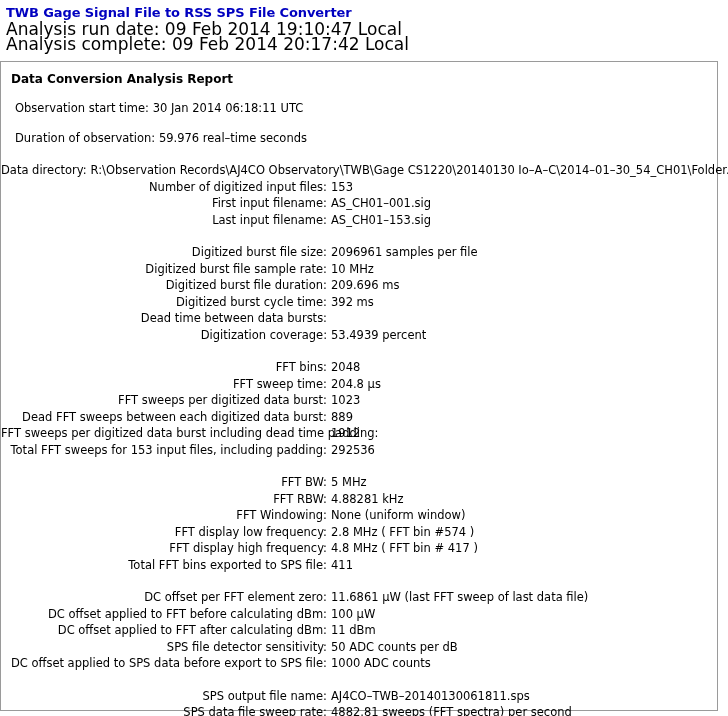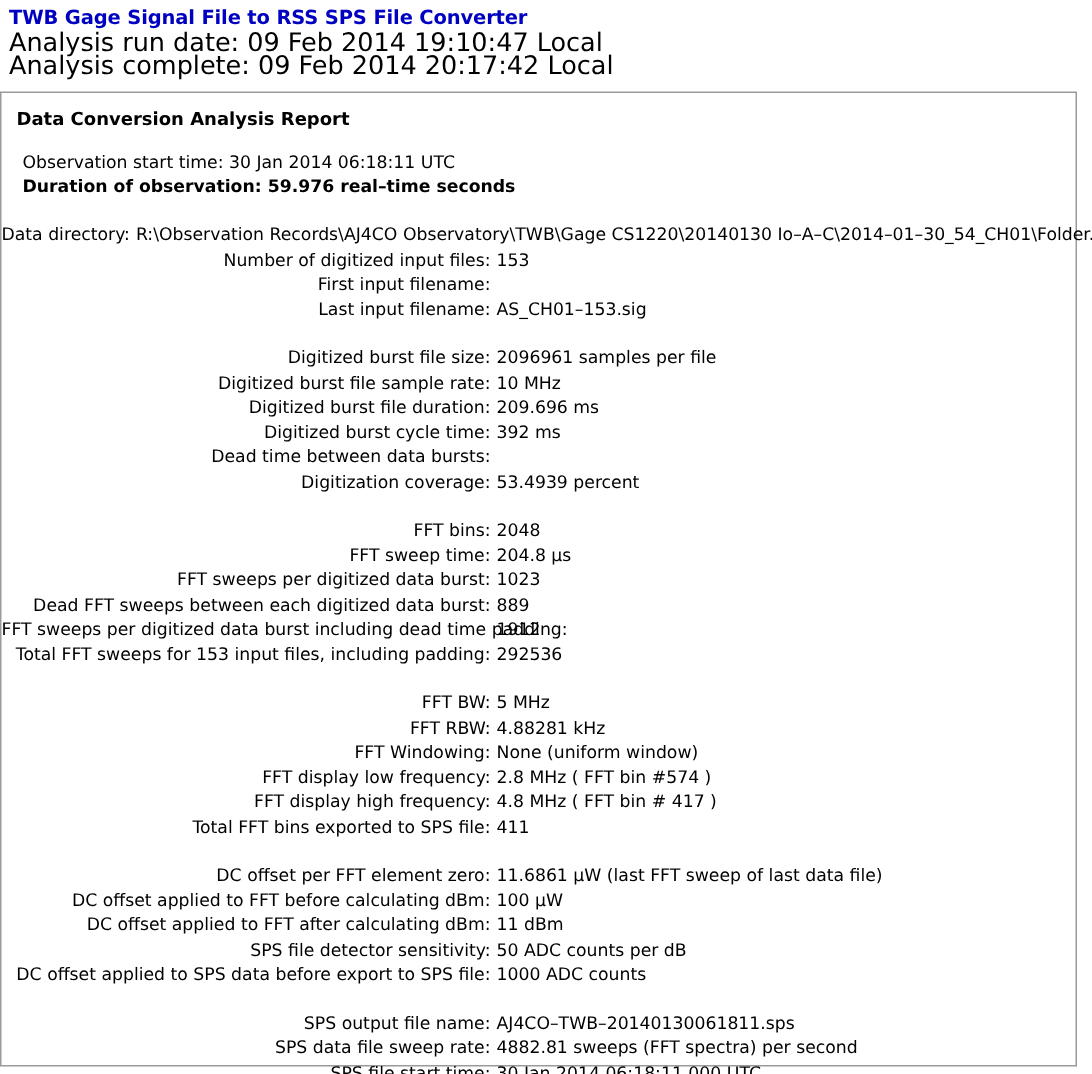--- a/index.html
+++ b/index.html
@@ -82,32 +82,33 @@
 
 <div class="page">
 
   <div class="app-title">TWB Gage Signal File to RSS SPS File Converter</div>
   <div class="run-line">Analysis run date: 09 Feb 2014 19:10:47 Local</div>
   <div class="run-line">Analysis complete: 09 Feb 2014 20:17:42 Local</div>
 
   <div class="report-box">
     <div class="report-title">Data Conversion Analysis Report</div>
     <div class="intro">Observation start time: 30 Jan 2014 06:18:11 UTC</div>
-    <div class="intro" style="margin-top:0;font-weight:bold;">Duration of observation: 59.976 real–time seconds</div>
+    <div class="intro" style="margin-top:14px;">Duration of observation: 59.976 real–time seconds</div>
     <div class="rows" id="rows-host">
         <div class="row">
           <div class="lbl">Data directory:</div>
           <div class="val">R:\Observation Records\AJ4CO Observatory\TWB\Gage CS1220\20140130 Io–A–C\2014–01–30_54_CH01\Folder.00001</div>
         </div>
         <div class="row">
           <div class="lbl">Number of digitized input files:</div>
           <div class="val">153</div>
         </div>
         <div class="row">
           <div class="lbl">First input filename:</div>
+          <div class="val">AS_CH01–001.sig</div>
         </div>
         <div class="row">
           <div class="lbl">Last input filename:</div>
           <div class="val">AS_CH01–153.sig</div>
         </div>
         <div class="spacer"></div>
         <div class="row">
           <div class="lbl">Digitized burst file size:</div>
           <div class="val">2096961 samples per file</div>
         </div>

